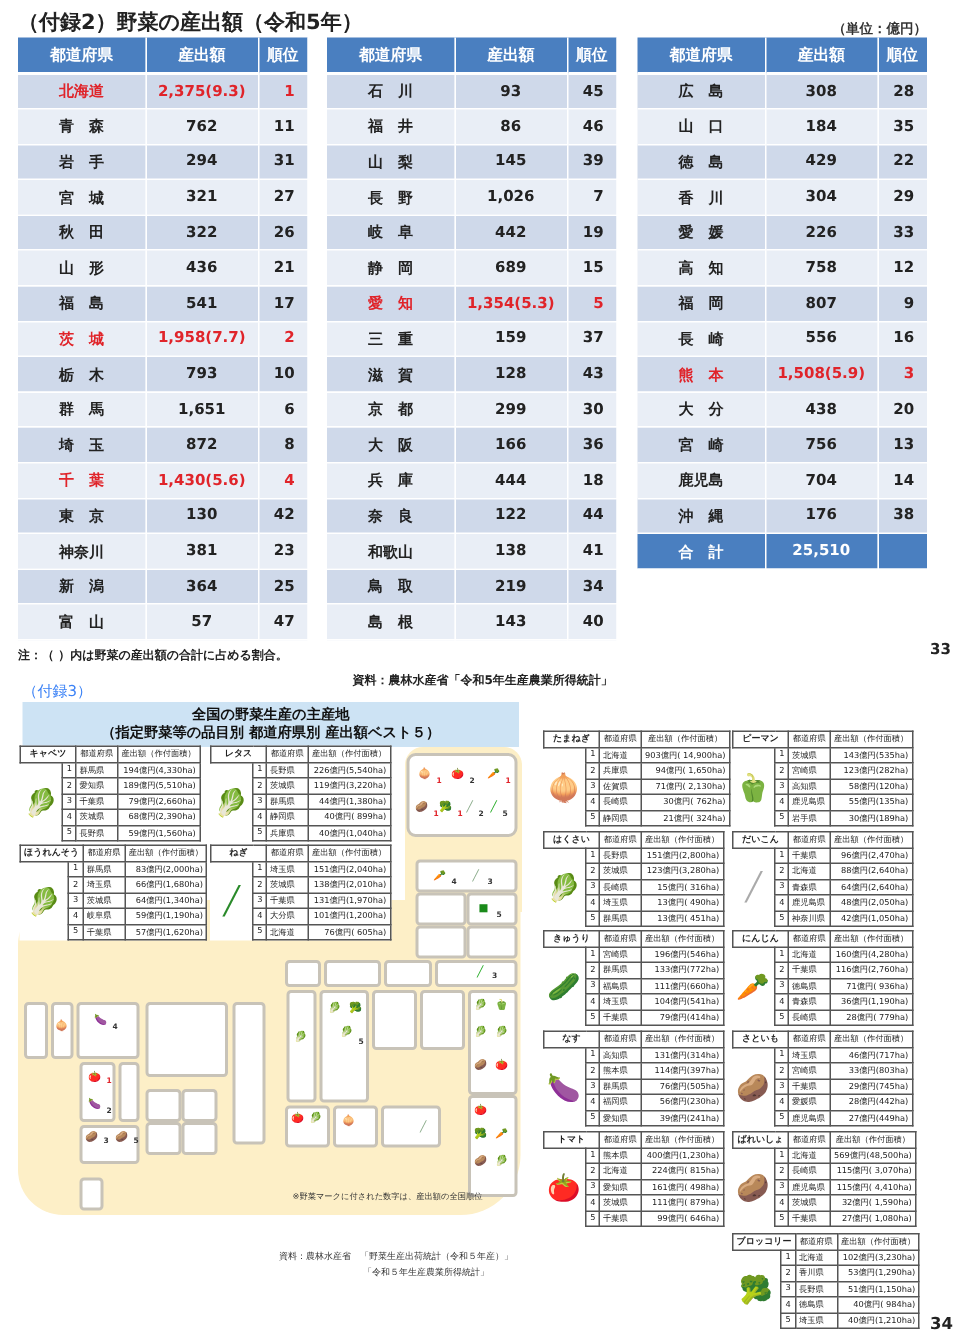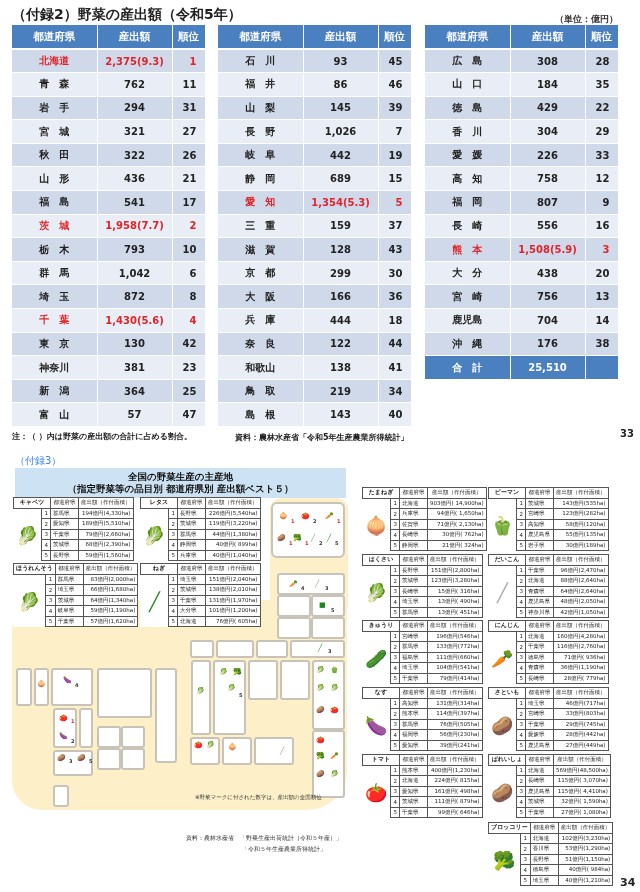--- a/index.html
+++ b/index.html
@@ -20,21 +20,21 @@
     border-right: 1px solid #ffffff;
   }
   table.pref tr:nth-child(odd) td { background: #cfd9ea; }
   table.pref tr:nth-child(even) td { background: #e9eef6; }
   table.pref td.rank { text-align: right; padding-right: 8px; }
   table.pref tr.red td { color: #e0242a; }
   table.pref tr.total td { background: #4a7fc0 !important; color: #fff; }
   .col-pref { width: 85px; } .col-val { width: 75px; } .col-rank { width: 33px; }
 
   .note { position: absolute; left: 12px; top: 431px; font-size: 8px; font-weight: bold; color: #222; }
-  .source1 { position: absolute; left: 235px; top: 432px; font-size: 8px; font-weight: bold; color: #222; }
+  .source1 { position: absolute; left: 235px; top: 448px; font-size: 8px; font-weight: bold; color: #222; }
   .pagenum { position: absolute; font-size: 10px; font-weight: bold; color: #222; }
 
   .title3 { position: absolute; left: 15px; top: 454px; font-size: 10px; color: #3b82f6; }
   .banner {
     position: absolute; left: 15px; top: 468px; width: 331px; height: 30px; background: #cde3f4;
     text-align: center; font-size: 9.5px; font-weight: bold; line-height: 12px; padding-top: 3px; color: #111;
   }
   .map-bg {
     position: absolute; left: 12px; top: 600px; width: 335px; height: 210px; background: #fdefc7;
     border-radius: 30px 0 40px 30px;
@@ -116,21 +116,21 @@
         <td>1,958(7.7)</td>
         <td class="rank">2</td>
       </tr>
       <tr>
         <td>栃　木</td>
         <td>793</td>
         <td class="rank">10</td>
       </tr>
       <tr>
         <td>群　馬</td>
-        <td>1,042</td>
+        <td>1,651</td>
         <td class="rank">6</td>
       </tr>
       <tr>
         <td>埼　玉</td>
         <td>872</td>
         <td class="rank">8</td>
       </tr>
       <tr class="red">
         <td>千　葉</td>
         <td>1,430(5.6)</td>

